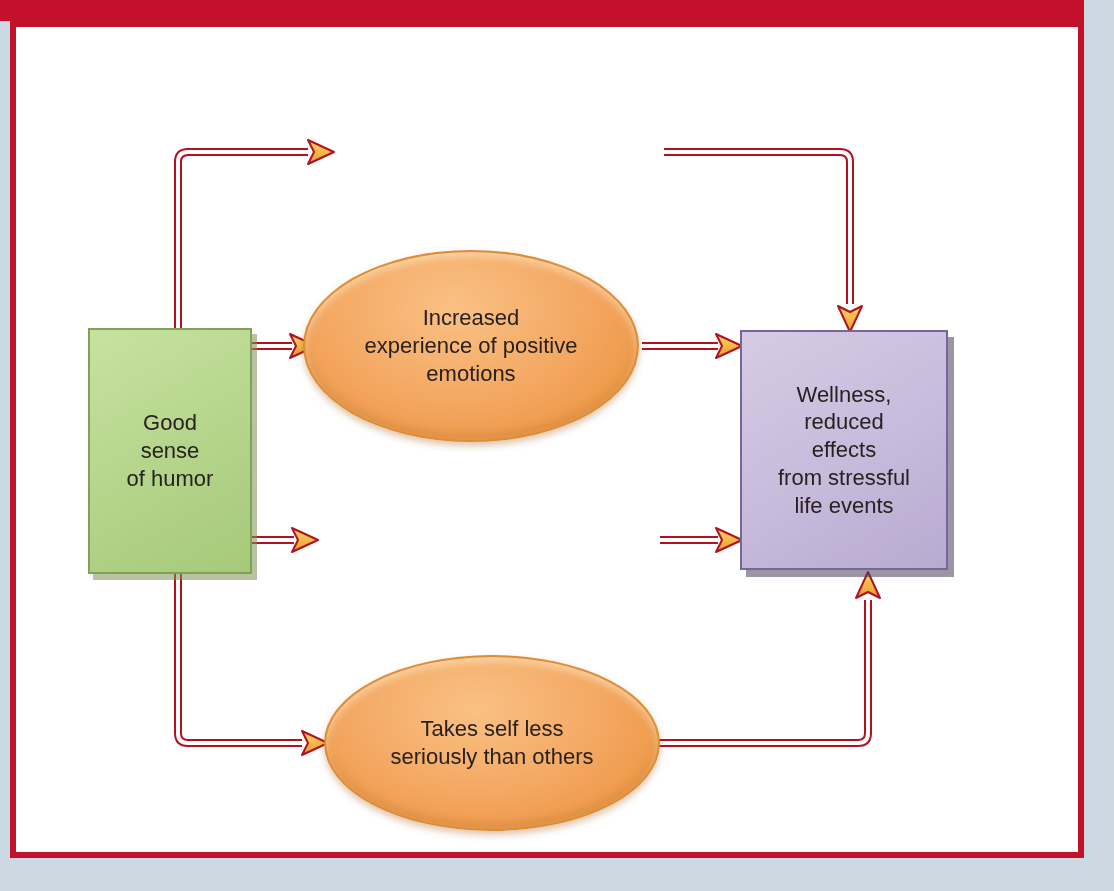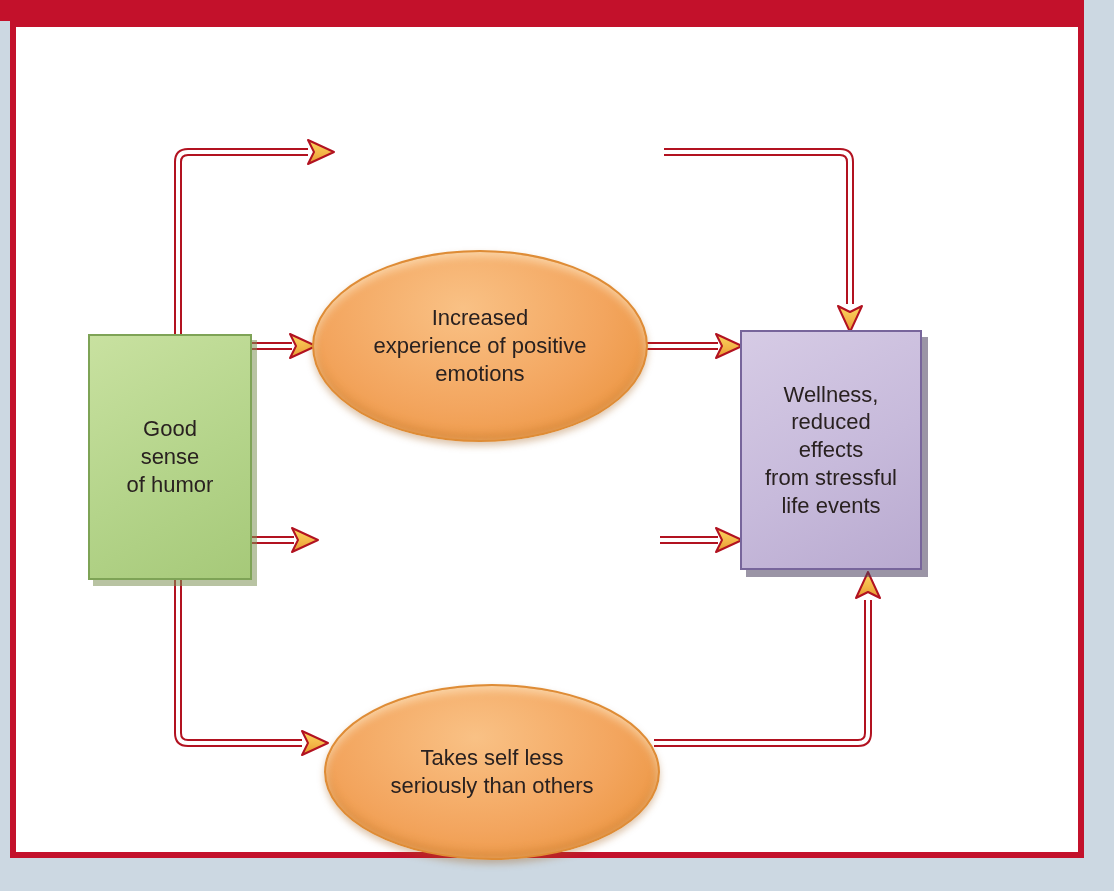--- a/index.html
+++ b/index.html
@@ -18,39 +18,38 @@
   .head{fill:url(#goldGrad);stroke:#b21220;stroke-width:2;stroke-linejoin:round}
   .node{
     position:absolute;z-index:2;display:flex;align-items:center;justify-content:center;
     text-align:center;white-space:pre-line;color:#292120;font-size:22px;line-height:1.26;
   }
   .box-source{
     left:88px;top:328px;width:164px;height:246px;
     background:linear-gradient(150deg,#c8e1a0 0%,#b4d48a 55%,#a6c979 100%);
     border:2px solid #7ea356;box-sizing:border-box;
     box-shadow:5px 6px 0 rgba(125,145,85,.55);
-    margin-top:6px;
   }
   .box-outcome{
-    left:740px;top:330px;width:182px;height:240px;
+    left:740px;top:330px;width:208px;height:240px;
     background:linear-gradient(150deg,#d6cbe5 0%,#c7badb 55%,#b9aad0 100%);
     border:2px solid #77659b;box-sizing:border-box;
     box-shadow:6px 7px 0 rgba(72,62,92,.55);
     text-align:center;
   }
   .ellipse{
     border-radius:50%;box-sizing:border-box;
     background:radial-gradient(ellipse at 45% 30%,#f9c185 0%,#f3a55e 55%,#ec9744 82%,#e0872f 100%);
     border:2px solid #de8c36;
     box-shadow:0 4px 7px rgba(160,92,22,.35), inset 0 4px 8px rgba(255,236,205,.65), inset 0 -5px 9px rgba(196,118,40,.45);
   }
   .e1{left:330px;top:48px;width:340px;height:208px}
-  .e2{left:312px;top:250px;width:336px;height:192px}
+  .e2{left:303px;top:250px;width:336px;height:192px}
   .e3{left:315px;top:443px;width:352px;height:194px}
-  .e4{left:324px;top:684px;width:336px;height:176px}
+  .e4{left:324px;top:655px;width:336px;height:176px}
   .node-label{padding:0 14px}
 </style>
 </head>
 <body>
 
 <div class="figure">
   <div class="panel"></div>
   <div class="top-rule"></div>
 
   <svg class="connector-layer" width="1114" height="891" viewBox="0 0 1114 891">

